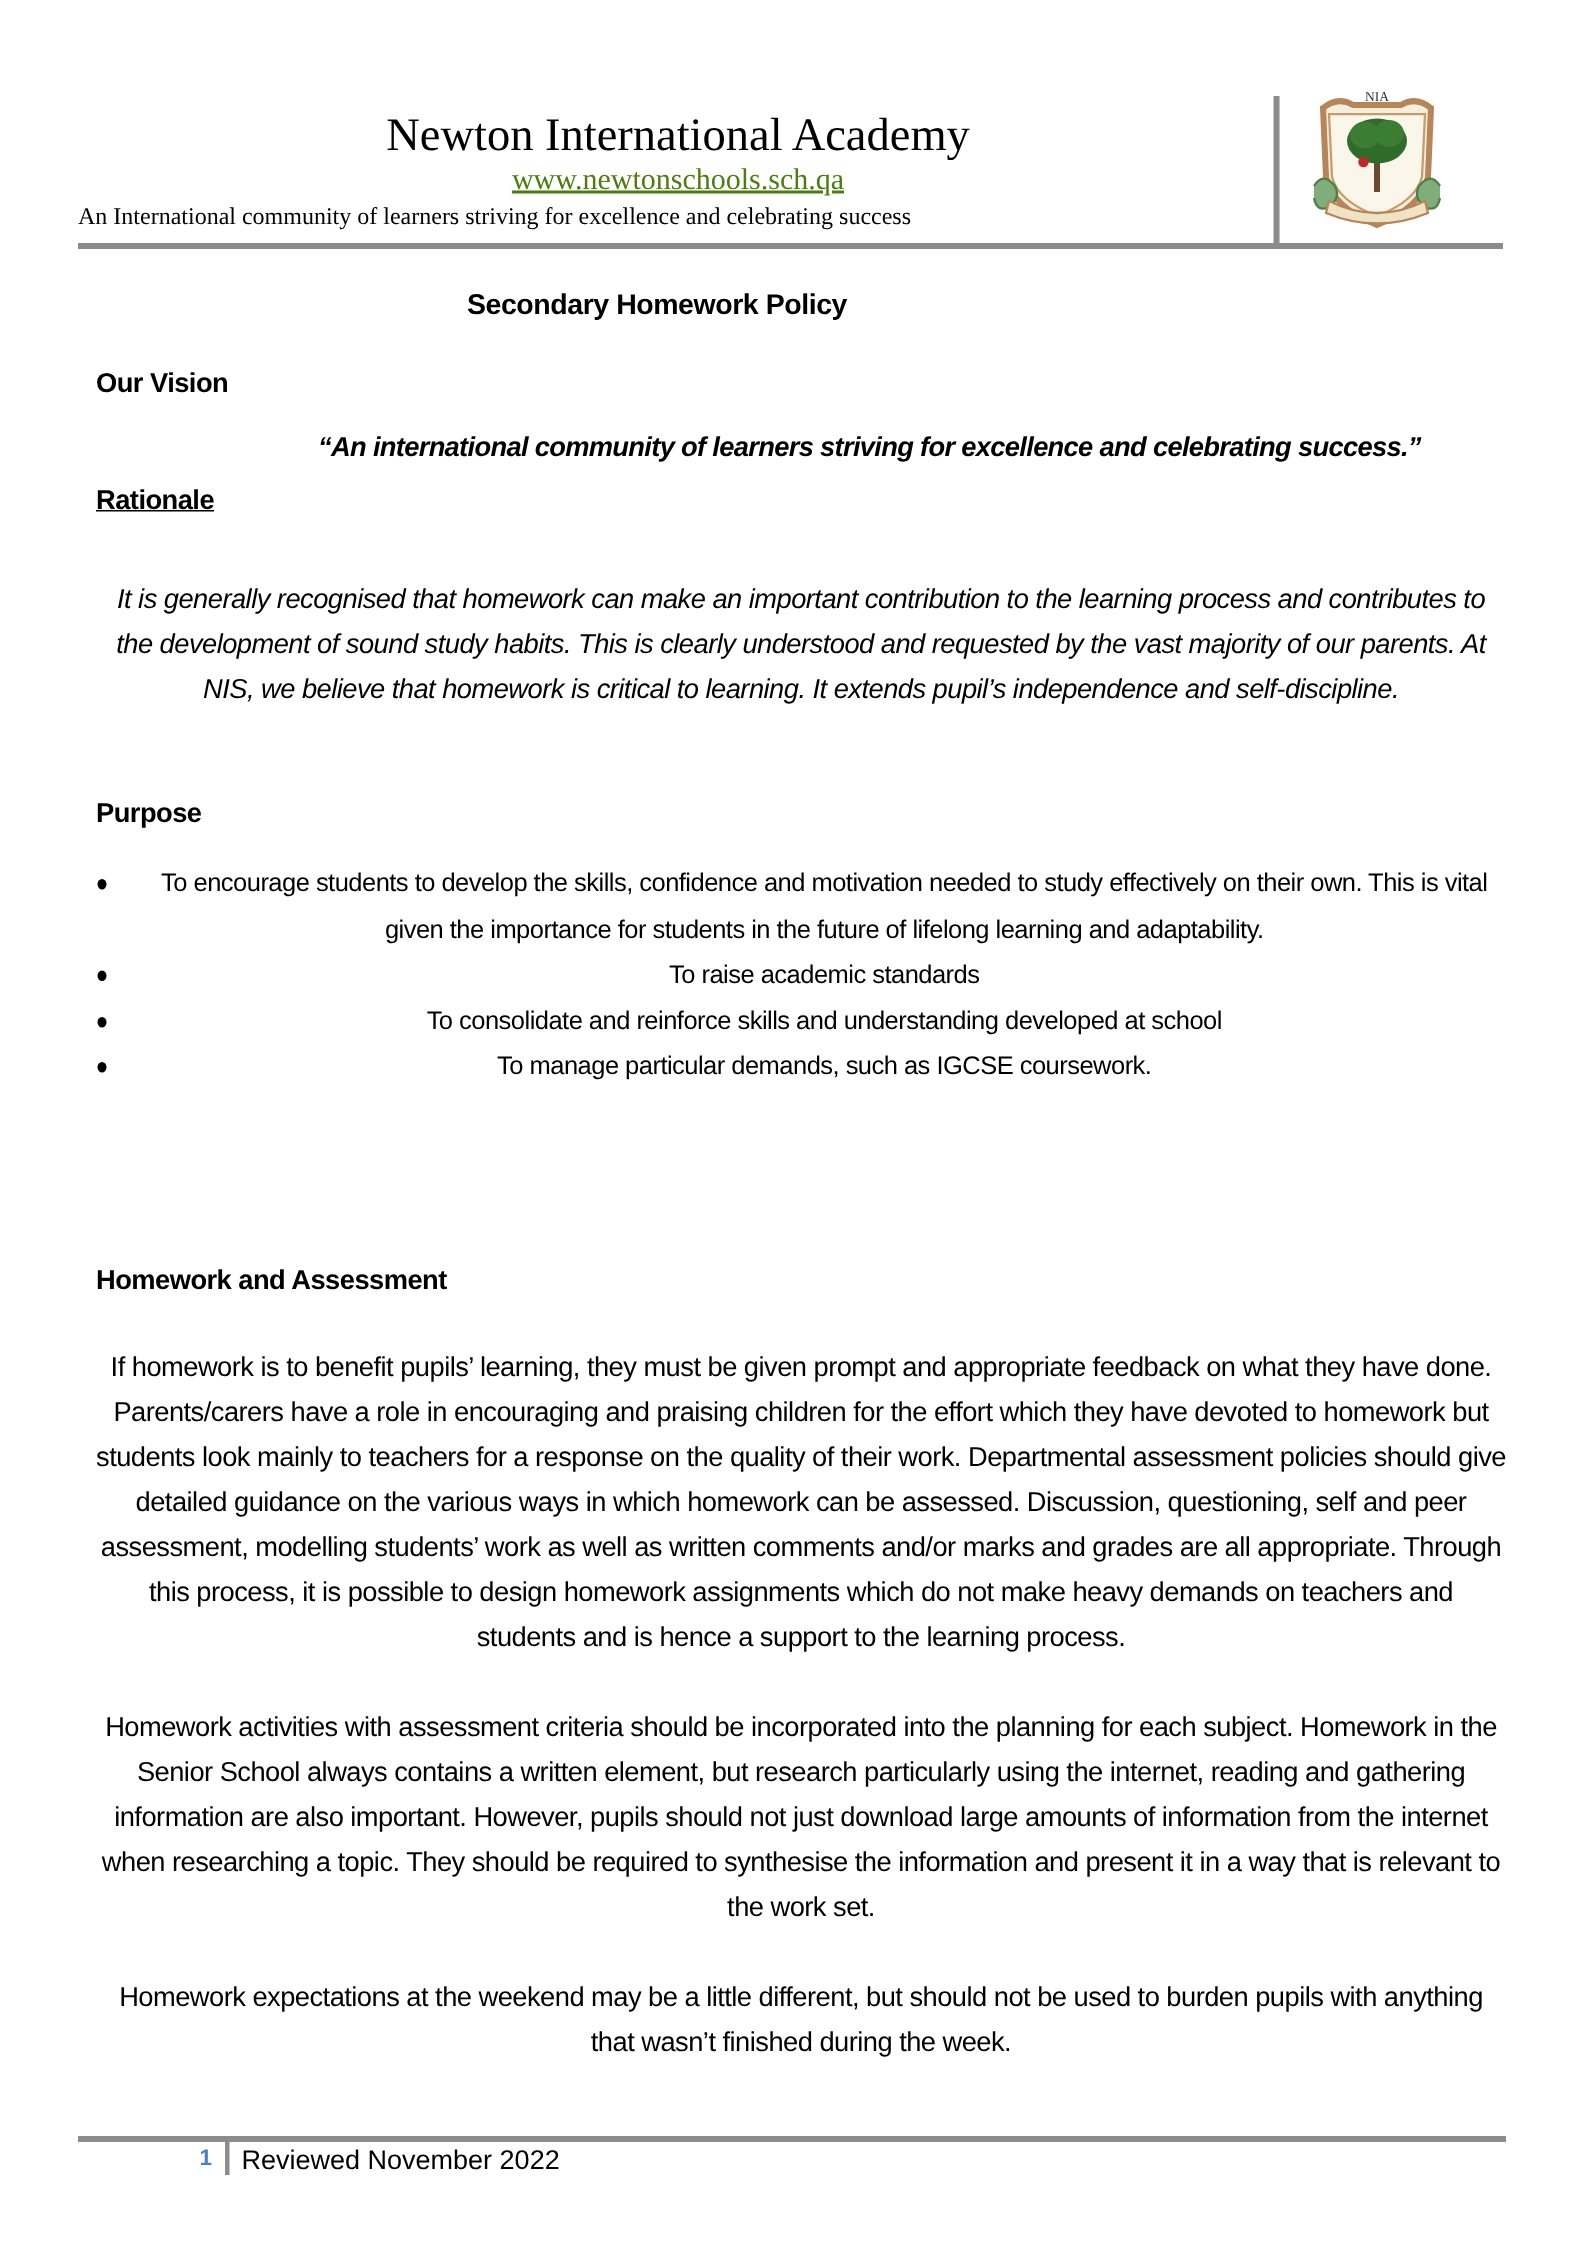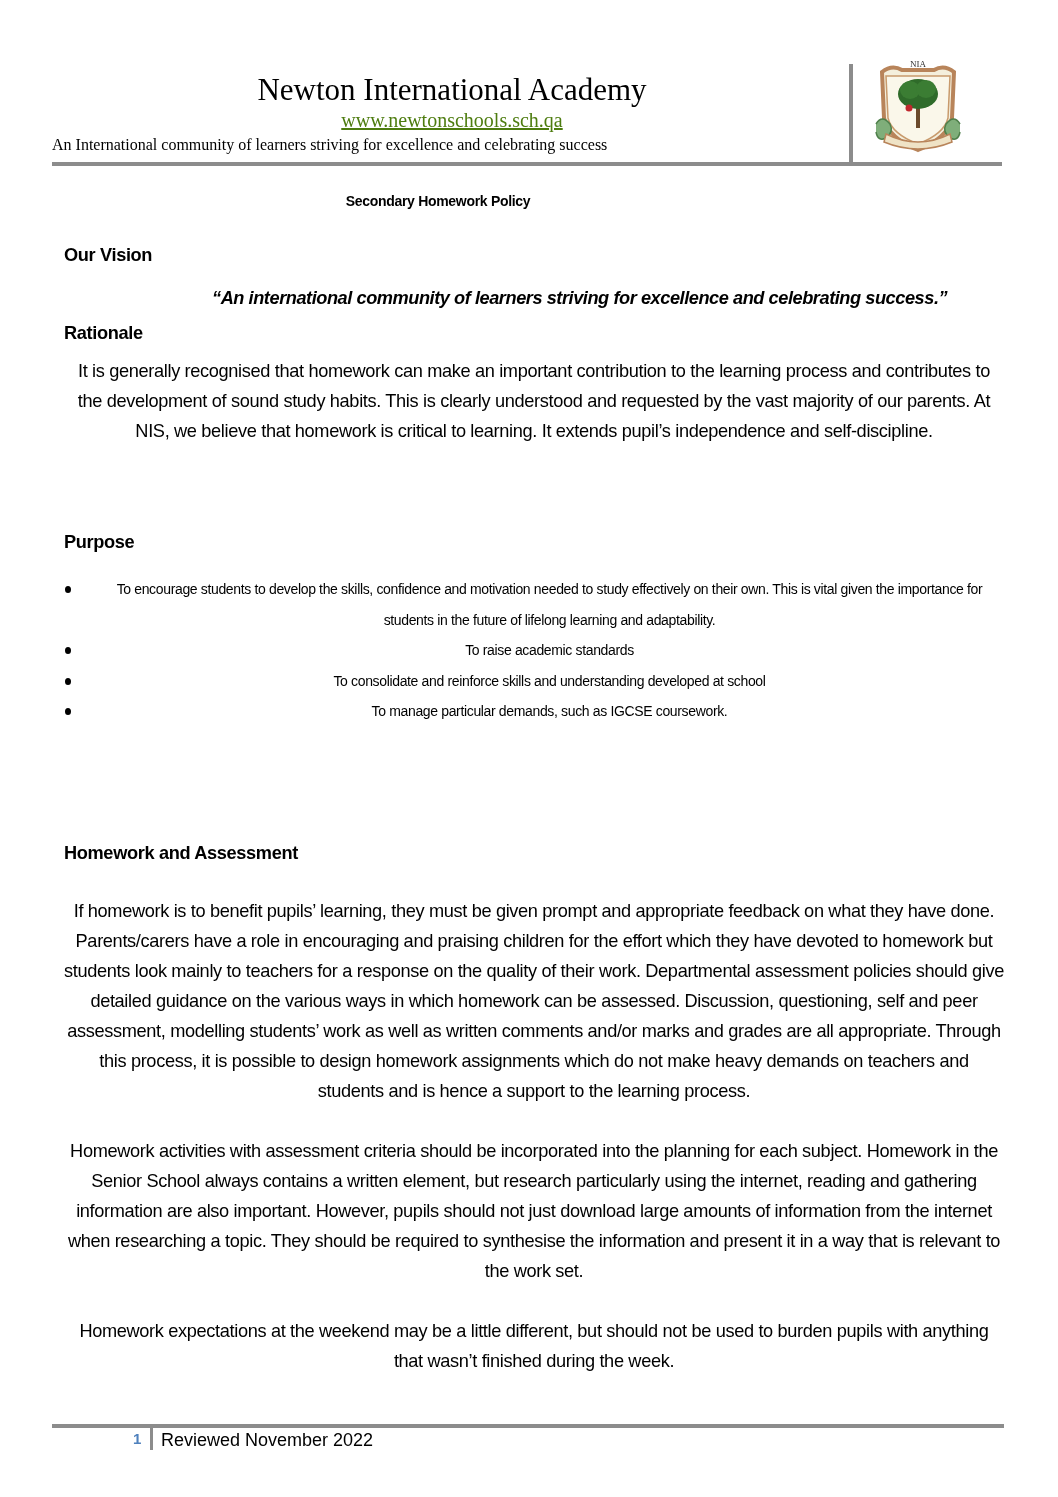--- a/index.html
+++ b/index.html
@@ -11,25 +11,25 @@
     .hdr-title { position: absolute; left: 52px; width: 800px; top: 72px; text-align: center; font-size: 31px; line-height: 36px; }
     .hdr-url { position: absolute; left: 52px; width: 800px; top: 109px; text-align: center; font-size: 20px; line-height: 22px; color: #4d7c0f; text-decoration: underline; cursor: pointer; }
     .hdr-tag { position: absolute; left: 52px; width: 800px; top: 133px; text-align: left; font-size: 16px; line-height: 24px; }
     .hdr-vline { position: absolute; left: 849px; top: 64px; width: 4px; height: 102px; background: #8c8c8c; }
     .hdr-hline { position: absolute; left: 52px; top: 162px; width: 950px; height: 4px; background: #8c8c8c; }
     .crest { position: absolute; left: 868px; top: 58px; width: 100px; height: 100px; }
 
     
     .txt { position: absolute; left: 64px; font-size: 18.2px; line-height: 30px; letter-spacing: -0.35px; }
     .bold { font-weight: bold; }
-    .doc-title { position: absolute; left: 0; width: 876px; top: 193px; text-align: center; font-size: 14px; font-weight: bold; letter-spacing: -0.3px; }
+    .doc-title { position: absolute; left: 0; width: 876px; top: 193px; text-align: center; font-size: 19px; font-weight: bold; letter-spacing: -0.3px; }
     .vision-quote { position: absolute; left: 212px; top: 288px; font-size: 18.2px; font-style: italic; font-weight: bold; letter-spacing: -0.45px; }
     .para { width: 940px; }
 
-    .bullets { position: absolute; left: 64px; top: 574px; width: 940px; font-size: 14px; line-height: 30.5px; letter-spacing: -0.35px; }
+    .bullets { position: absolute; left: 64px; top: 574px; width: 940px; font-size: 17px; line-height: 30.5px; letter-spacing: -0.35px; }
     .bullet { position: relative; padding-left: 31px; }
     .bullet .dot { position: absolute; left: 1px; top: 12px; width: 6px; height: 7px; border-radius: 50%; background: #000; }
 
     
     .ftr-hline { position: absolute; left: 52px; top: 1424px; width: 952px; height: 4px; background: #8c8c8c; }
     .ftr-vline { position: absolute; left: 150px; top: 1428px; width: 3px; height: 22px; background: #8c8c8c; }
     .ftr-num { position: absolute; left: 133px; top: 1430px; font-size: 15px; color: #4f81bd; font-weight: bold; }
     .ftr-text { position: absolute; left: 161px; top: 1430px; font-size: 18px; }
   </style>
 </head>
@@ -59,22 +59,22 @@
     <path d="M92 66 Q86 56 78 66 Q74 74 82 80 Q90 84 92 74" fill="#7fae7a" stroke="#4e7f4a" stroke-width="1.5"></path>
     <path d="M18 76 Q50 92 82 76 L84 84 Q50 98 16 84 Z" fill="#efe3c6" stroke="#b8845a" stroke-width="1.5"></path>
   </svg>
 </div>
 
 <div class="doc-title sans">Secondary Homework Policy</div>
 
 <div class="txt sans bold" style="top:240px;">Our Vision</div>
 <div class="vision-quote sans">“An international community of learners striving for excellence and celebrating success.”</div>
 
-<div class="txt sans bold" style="top:318px;">Rationale</div>
-<div class="txt sans para" style="top:356px;">It is generally recognised that homework can make an important contribution to the learning process and contributes to the development of sound study habits. This is clearly understood and requested by the vast majority of our parents. At NIS, we believe that homework is critical to learning. It extends pupil’s independence and self-discipline.</div>
+<div class="txt sans bold" style="top:318px;text-decoration:underline;">Rationale</div>
+<div class="txt sans para" style="top:384px;font-style:italic;">It is generally recognised that homework can make an important contribution to the learning process and contributes to the development of sound study habits. This is clearly understood and requested by the vast majority of our parents. At NIS, we believe that homework is critical to learning. It extends pupil’s independence and self-discipline.</div>
 
 <div class="txt sans bold" style="top:527px;">Purpose</div>
 <div class="bullets sans">
   <div class="bullet">
     <span class="dot"></span>
     <span>To encourage students to develop the skills, confidence and motivation needed to study effectively on their own. This is vital given the importance for students in the future of lifelong learning and adaptability.</span>
   </div>
   <div class="bullet">
     <span class="dot"></span>
     <span>To raise academic standards</span>

